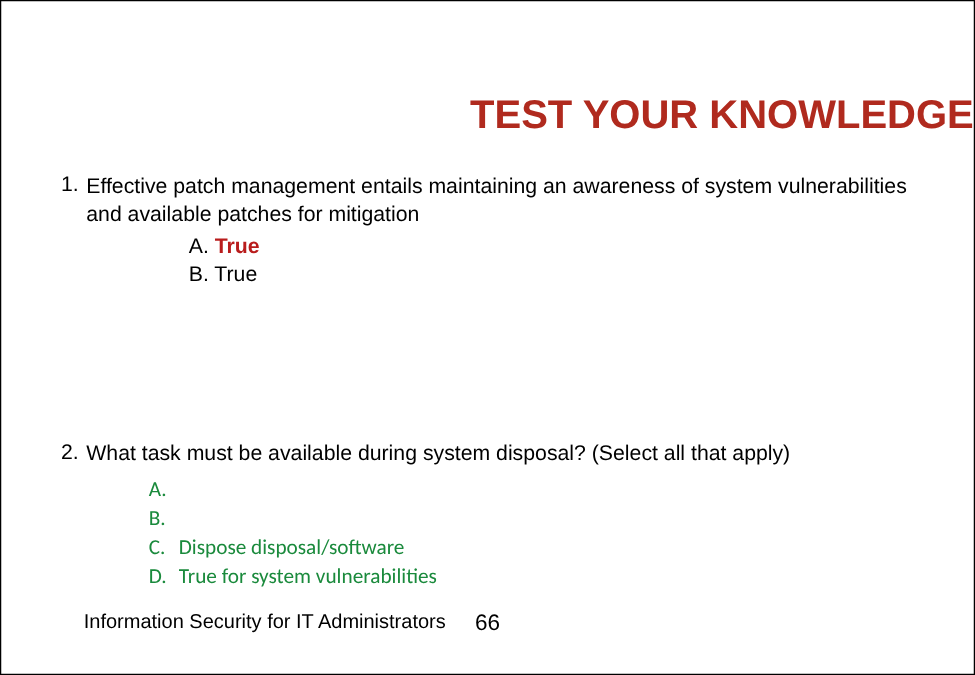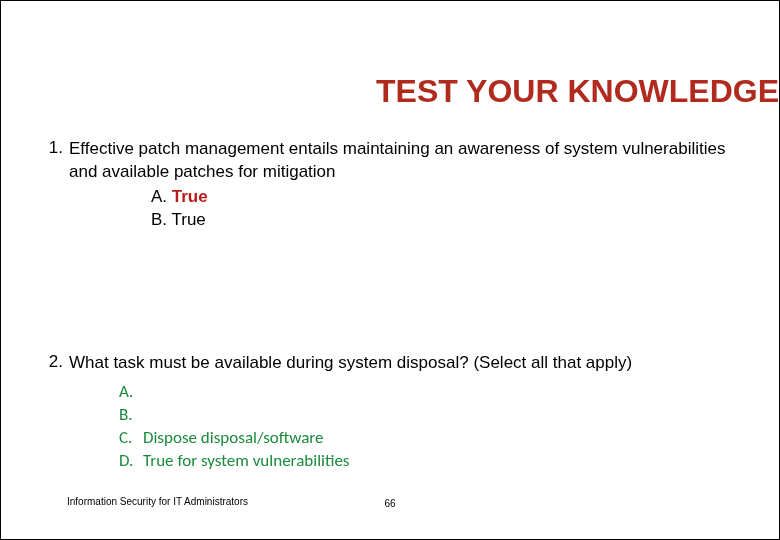--- a/index.html
+++ b/index.html
@@ -53,30 +53,30 @@
     font-size: 17px;
     color: #1a8a3c;
     line-height: 1.35;
   }
   .options-2 .row { display: flex; }
   .options-2 .olabel { min-width: 24px; }
   .footer-left {
     position: absolute;
     left: 40px;
     bottom: 32px;
-    font-size: 10px;
+    font-size: 16px;
     color: #000;
     padding-left: 26px;
   }
   .footer-page {
     position: absolute;
     left: 50%;
     transform: translateX(-50%);
     bottom: 30px;
-    font-size: 10px;
+    font-size: 18px;
     color: #000;
   }
 </style>
 </head>
 <body>
 
 <h1 class="slide-title">TEST YOUR KNOWLEDGE</h1>
 
 <div class="question-block">
   <div class="question-row">

